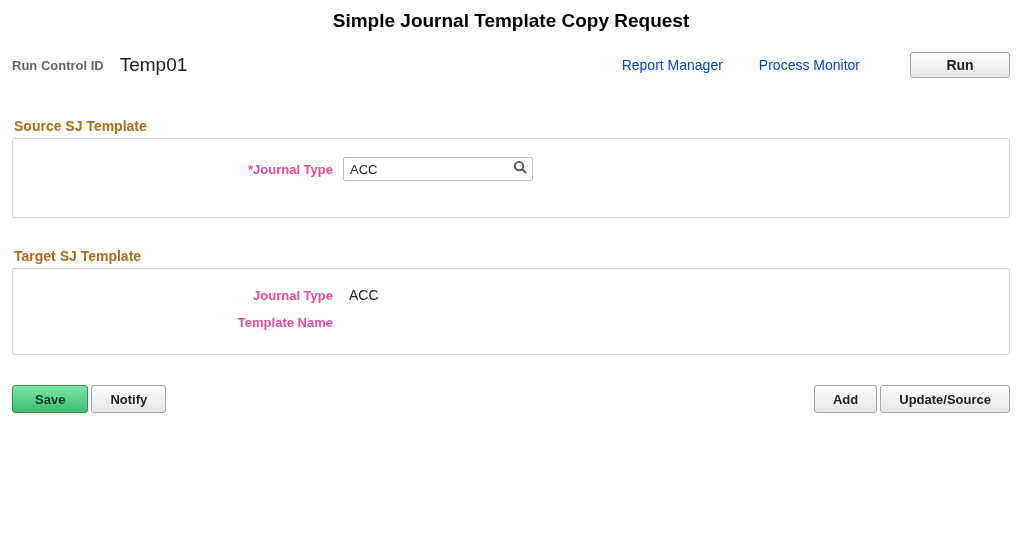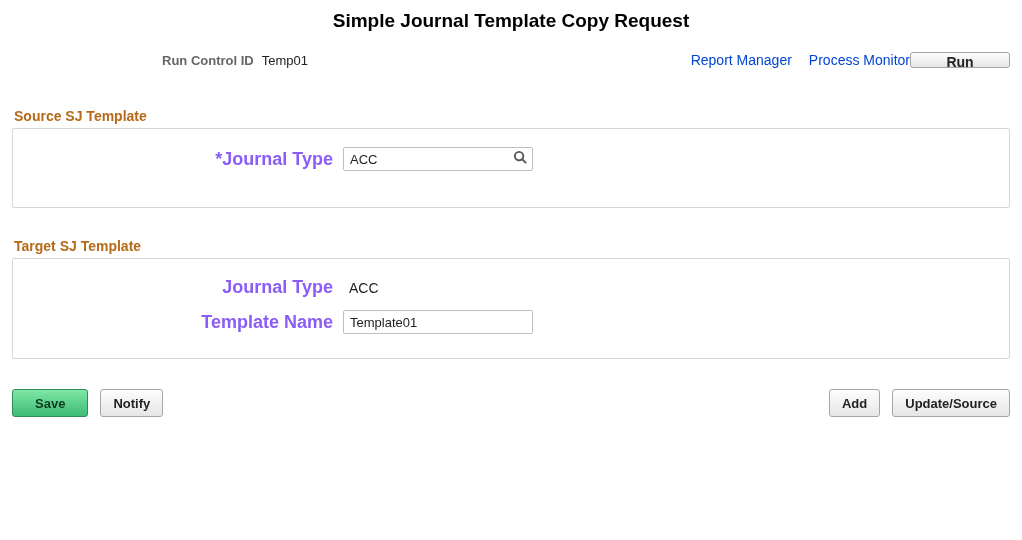--- a/index.html
+++ b/index.html
@@ -18,43 +18,43 @@
     color: #000;
     margin: 2px 0 20px 0;
     text-align: center;
   }
   .top-row {
     display: flex;
     align-items: center;
     margin-bottom: 40px;
   }
   .runctl-label {
-    margin-left: 150px;
     font-weight: bold;
     color: #666;
     font-size: 13px;
   }
   .runctl-value {
-    margin-left: 8px;
+    margin-left: 16px;
     color: #222;
-    font-size: 13px;
+    font-size: 19px;
   }
   .top-spacer { flex: 1; }
   .top-links {
     display: flex;
-    gap: 17px;
+    gap: 36px;
+    margin-right: 50px;
   }
   .link {
     color: #0045d6;
     cursor: pointer;
     font-size: 14px;
   }
   .run-btn {
     width: 100px;
-    height: 16px;
+    height: 26px;
     background: linear-gradient(#fdfdfd,#e5e5e5);
     border: 1px solid #a6a6a6;
     border-radius: 3px;
     font-weight: bold;
     font-size: 14px;
     color: #222;
     cursor: pointer;
   }
   .section-title {
     color: #b56a17;
@@ -70,23 +70,23 @@
   }
   .field-row {
     display: flex;
     align-items: center;
     margin-bottom: 12px;
   }
   .field-label {
     width: 320px;
     text-align: right;
     padding-right: 10px;
-    color: #8b5cf6;
+    color: #ec4899;
     font-weight: bold;
-    font-size: 18px;
+    font-size: 13px;
   }
   .input-wrap {
     position: relative;
     display: inline-flex;
     align-items: center;
   }
   .txt {
     width: 190px;
     height: 24px;
     padding: 2px 24px 2px 6px;
@@ -105,25 +105,25 @@
   .lookup-icon svg { width: 15px; height: 15px; }
   .static-value {
     padding-left: 6px;
     color: #222;
     font-size: 14px;
   }
   .button-bar {
     display: flex;
     align-items: center;
     margin-top: 16px;
-    gap: 12px;
+    gap: 3px;
   }
   .btn {
     height: 28px;
-    padding: 0 12px;
+    padding: 0 18px;
     background: linear-gradient(#fdfdfd,#e6e6e6);
     border: 1px solid #a6a6a6;
     border-radius: 3px;
     font-weight: bold;
     font-size: 13px;
     color: #222;
     cursor: pointer;
   }
   .btn-save {
     background: linear-gradient(#7fe6a5,#3ebc76);
@@ -171,23 +171,20 @@
 <div class="section-title">Target SJ Template</div>
 <div class="group-box">
 
   <div class="field-row">
     <div class="field-label">Journal Type</div>
     <div class="static-value">ACC</div>
   </div>
 
   <div class="field-row" style="margin-bottom:0">
     <div class="field-label">Template Name</div>
-    <div class="input-wrap">
-      <input class="txt" type="text" style="padding-right: 6px;" value="Template01">
-    </div>
   </div>
 
 </div>
 
 <div class="button-bar">
   <button class="btn btn-save">Save</button>
   <button class="btn">Notify</button>
   <div class="bar-spacer"></div>
   <button class="btn">Add</button>
   <button class="btn">Update/Source</button>

